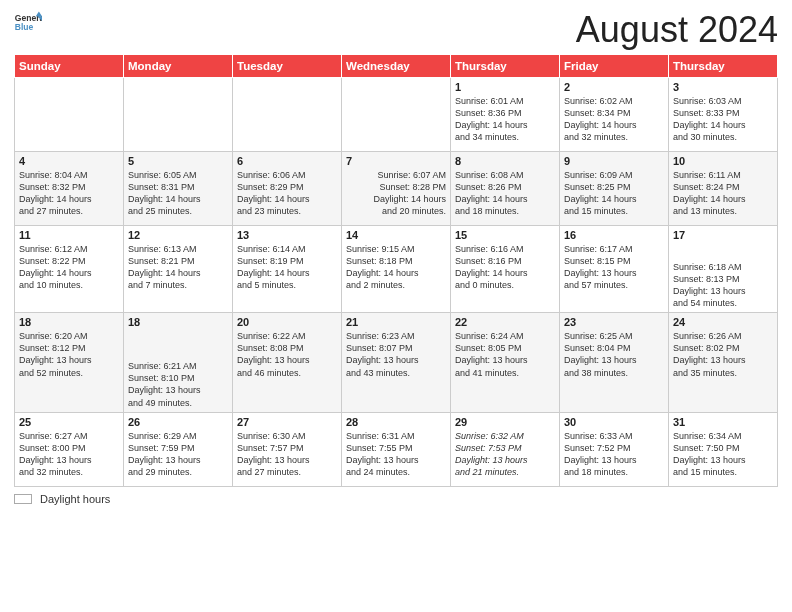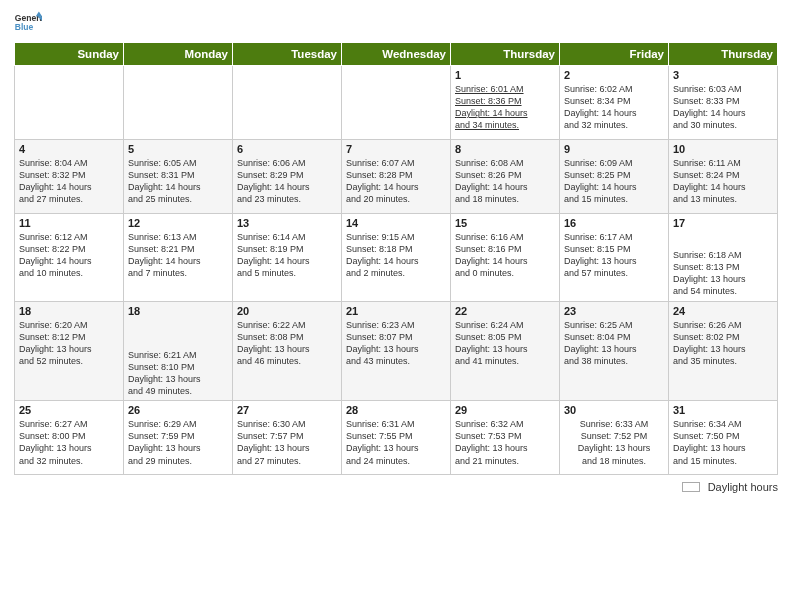--- a/index.html
+++ b/index.html
@@ -41,27 +41,27 @@
     .subtitle {
       font-size: 14px;
       color: #444;
     }
     table {
       width: 100%;
       border-collapse: collapse;
       table-layout: fixed;
     }
     thead tr th {
-      background: #4d7c0f;
+      background: #ef4444;
       color: #fff;
       font-size: 11.5px;
       font-weight: bold;
       padding: 5px 4px;
       border: 1px solid #fff;
-      text-align: right;
+      text-align: left;
     }
     tbody tr td {
       border: 1px solid #ccc;
       vertical-align: top;
       padding: 3px 4px;
       font-size: 9.5px;
       color: #222;
       height: 74px;
       background: #fff;
     }
@@ -79,21 +79,20 @@
       line-height: 1.35;
       color: #333;
     }
     .footer {
       margin-top: 6px;
       display: flex;
       align-items: center;
       gap: 8px;
       font-size: 11px;
       color: #333;
-      justify-content: flex-end;
     }
     .daylight-box {
       width: 18px;
       height: 10px;
       background: #fff;
       border: 1px solid #aaa;
       display: inline-block;
     }
   </style>
 </head>
@@ -104,20 +103,21 @@
     <div class="logo">
       <svg class="logo-icon" viewBox="0 0 36 36">
         <rect x="0" y="0" width="36" height="36" fill="white"></rect>
         <text x="1" y="14" font-size="11" font-weight="bold" fill="#333" font-family="Arial">General</text>
         <text x="1" y="26" font-size="11" font-weight="bold" fill="#4a90c4" font-family="Arial">Blue</text>
         <polygon points="28,8 36,8 32,2" fill="#4a90c4"></polygon>
         <polygon points="30,8 36,8 36,14" fill="#4a90c4"></polygon>
       </svg>
     </div>
     <div class="title-block">
+      <div class="main-title">August 2024</div>
     </div>
   </div>
 
   <table>
     <thead>
       <tr id="header-row">
           <th>Sunday</th>
           <th>Monday</th>
           <th>Tuesday</th>
           <th>Wednesday</th>
@@ -127,21 +127,21 @@
         </tr>
     </thead>
     <tbody id="calendar-body">
         <tr>
           <td></td>
           <td></td>
           <td></td>
           <td></td>
           <td>
             <div class="day-num">1</div>
-            <div class="day-info" style="white-space: pre-line; text-decoration: underline;">Sunrise: 6:01 AM
+            <div class="day-info" style="white-space: pre-line;">Sunrise: 6:01 AM
 Sunset: 8:36 PM
 Daylight: 14 hours
 and 34 minutes.</div>
           </td>
           <td>
             <div class="day-num">2</div>
             <div class="day-info" style="white-space: pre-line;">Sunrise: 6:02 AM
 Sunset: 8:34 PM
 Daylight: 14 hours
 and 32 minutes.</div>
@@ -171,21 +171,21 @@
           </td>
           <td>
             <div class="day-num">6</div>
             <div class="day-info" style="white-space: pre-line;">Sunrise: 6:06 AM
 Sunset: 8:29 PM
 Daylight: 14 hours
 and 23 minutes.</div>
           </td>
           <td>
             <div class="day-num">7</div>
-            <div class="day-info" style="white-space: pre-line;">Sunrise: 6:07 AM
+            <div class="day-info" style="white-space: pre-line; text-align: right;">Sunrise: 6:07 AM
 Sunset: 8:28 PM
 Daylight: 14 hours
 and 20 minutes.</div>
           </td>
           <td>
             <div class="day-num">8</div>
             <div class="day-info" style="white-space: pre-line;">Sunrise: 6:08 AM
 Sunset: 8:26 PM
 Daylight: 14 hours
 and 18 minutes.</div>
@@ -331,28 +331,28 @@
           </td>
           <td>
             <div class="day-num">28</div>
             <div class="day-info" style="white-space: pre-line;">Sunrise: 6:31 AM
 Sunset: 7:55 PM
 Daylight: 13 hours
 and 24 minutes.</div>
           </td>
           <td>
             <div class="day-num">29</div>
-            <div class="day-info" style="white-space: pre-line;">Sunrise: 6:32 AM
+            <div class="day-info" style="white-space: pre-line; font-style: italic;">Sunrise: 6:32 AM
 Sunset: 7:53 PM
 Daylight: 13 hours
 and 21 minutes.</div>
           </td>
           <td>
             <div class="day-num">30</div>
-            <div class="day-info" style="white-space: pre-line; text-align: center;">Sunrise: 6:33 AM
+            <div class="day-info" style="white-space: pre-line;">Sunrise: 6:33 AM
 Sunset: 7:52 PM
 Daylight: 13 hours
 and 18 minutes.</div>
           </td>
           <td>
             <div class="day-num">31</div>
             <div class="day-info" style="white-space: pre-line;">Sunrise: 6:34 AM
 Sunset: 7:50 PM
 Daylight: 13 hours
 and 15 minutes.</div>

